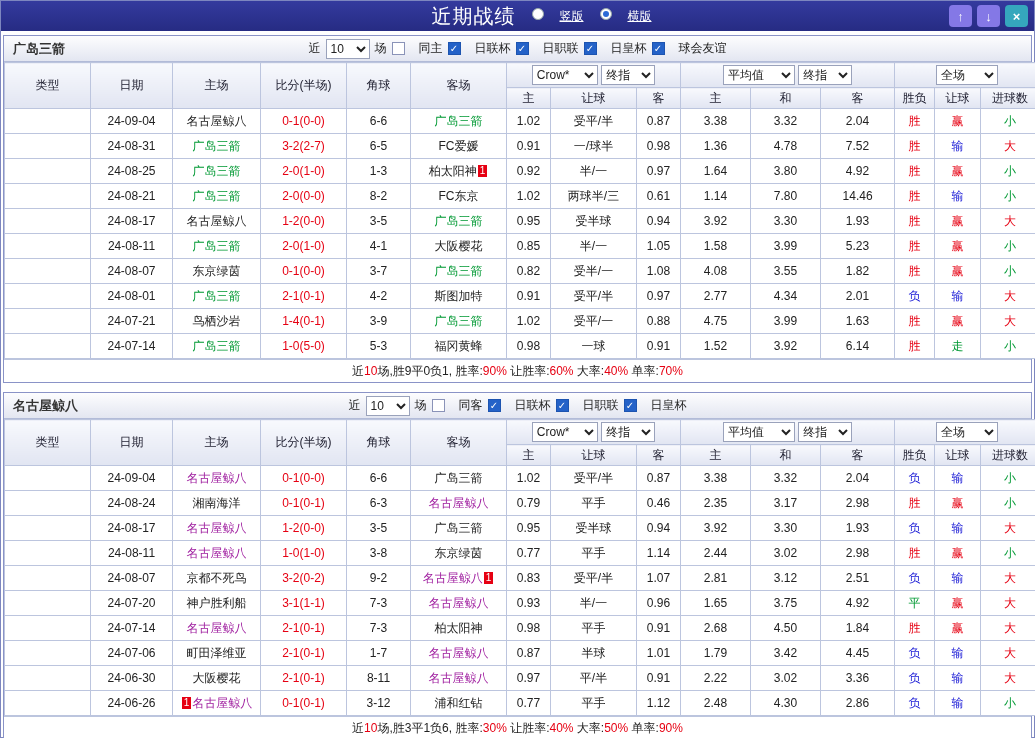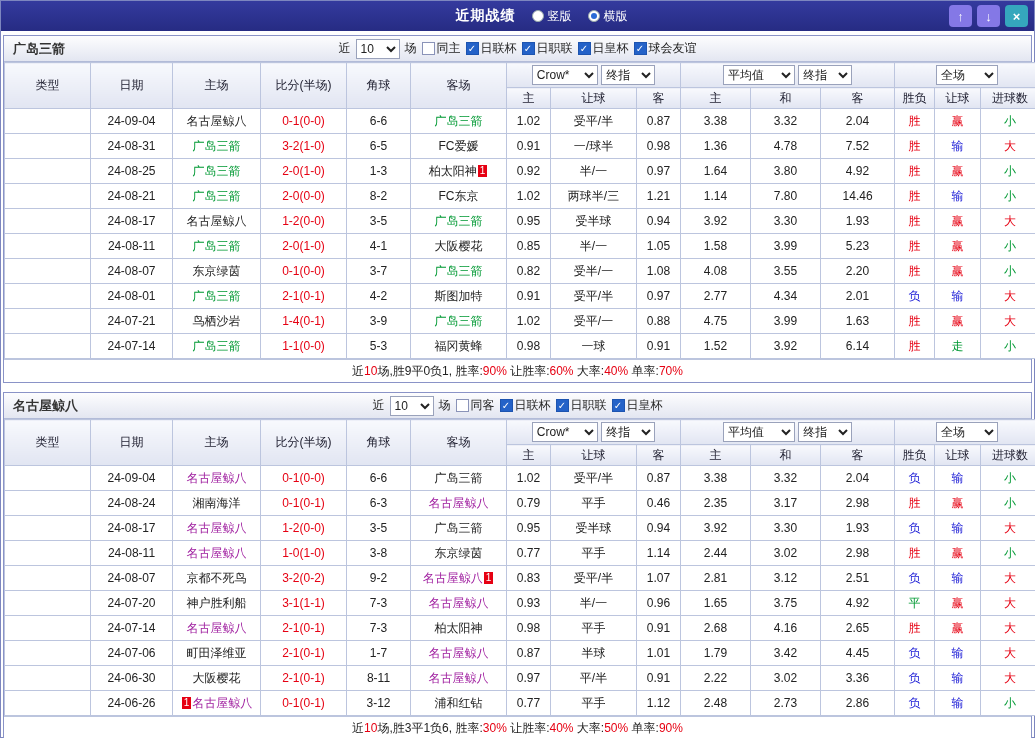--- a/index.html
+++ b/index.html
@@ -7,36 +7,36 @@
   body {
     width:1035px; height:738px; overflow:hidden;
     font-family:"Liberation Sans","DejaVu Sans",sans-serif;
     font-size:12px; color:#222;
   }
   .window { width:1035px; height:738px; border:1px solid #7d86bf; background:#fff; }
 
   
   .topbar { height:30px; background:linear-gradient(#343a9e,#262b83); display:flex; align-items:center; position:relative; }
   .topbar-center { flex:1; display:flex; justify-content:center; align-items:center; gap:16px; color:#fff; }
-  .tb-title { font-weight:bold; font-size:14px; letter-spacing:1px;margin-left:48px; }
-  .radio-opt { display:inline-flex; align-items:center; gap:4px; cursor:pointer; font-size:12px; color:#fff; }
+  .tb-title { font-weight:normal; font-size:20px; letter-spacing:1px;margin-left:48px; }
+  .radio-opt { display:inline-flex; align-items:flex-start; gap:16px; cursor:pointer; font-size:12px; color:#fff;text-decoration:underline; }
   .radio { width:12px; height:12px; border-radius:50%; background:#fff; border:1px solid #9aa; position:relative; display:inline-block; }
   .radio.checked::after { content:""; position:absolute; inset:2px; border-radius:50%; background:#2b6bd6; }
   .topbar-btns { position:absolute; right:6px; top:4px; display:flex; gap:5px; }
   .tb-btn { width:23px; height:22px; border:none; border-radius:4px; color:#fff; font-size:13px; font-weight:bold; line-height:1; cursor:pointer; display:flex; align-items:center; justify-content:center; }
   .tb-btn.purple { background:#8478e6; }
   .tb-btn.teal { background:#35a7bd; }
 
   
   #sections { padding:4px 2px 0; }
   .section { border:1px solid #8a93c7; margin-bottom:9px; background:#fff; }
   .sec-head { height:26px; background:linear-gradient(#fdfdfe,#e3e6f1); border-bottom:1px solid #b2bbd8; display:flex; align-items:center; position:relative; padding:0 9px; }
   .team { font-weight:bold; color:#333; font-size:13px; }
   .filters { position:absolute; left:50%; transform:translateX(-50%); display:flex; align-items:center; gap:5px; white-space:nowrap; color:#222; }
-  .opt { display:inline-flex; align-items:center; gap:2px; cursor:pointer; }
+  .opt { display:inline-flex; align-items:center; gap:14px; cursor:pointer; }
   .chk { width:13px; height:13px; border:1px solid #8a93b8; background:#fff; display:inline-flex; align-items:center; justify-content:center; font-size:10px; color:#fff; line-height:1; }
   .chk.on { background:#2462c8; border-color:#1d54b0; }
   .hsel { font-size:12px; height:20px; border:1px solid #9aa2bb; background:#fff; color:#222; }
 
   
   .grid { width:100%; border-collapse:collapse; table-layout:fixed; }
   .grid th, .grid td { border:1px solid #bcc5de; text-align:center; overflow:hidden; white-space:nowrap; font-weight:normal; }
   .grid thead th { background:linear-gradient(#f8f9fd,#e1e5f2); color:#223; }
   .ghead th { height:25px; }
   .shead th { height:21px; }
@@ -172,21 +172,21 @@
               <td>3.32</td>
               <td>2.04</td>
       <td class="c-red">胜</td>
       <td class="c-red">赢</td>
       <td class="c-green">小</td>
     </tr>
     <tr>
       <td class="type t-green">日职联</td>
       <td>24-08-31</td>
       <td><span class="c-green">广岛三箭</span></td>
-      <td class="c-red">3-2(1-0)</td>
+      <td class="c-red">3-2(2-7)</td>
       <td>6-5</td>
       <td><span class="c-black">FC爱媛</span></td>
       <td>0.91</td>
               <td>一/球半</td>
               <td>0.98</td>
               <td>1.36</td>
               <td>4.78</td>
               <td>7.52</td>
       <td class="c-red">胜</td>
       <td class="c-blue">输</td>
@@ -211,21 +211,21 @@
     </tr>
     <tr>
       <td class="type t-black">日皇杯</td>
       <td>24-08-21</td>
       <td><span class="c-green">广岛三箭</span></td>
       <td class="c-red">2-0(0-0)</td>
       <td>8-2</td>
       <td><span class="c-black">FC东京</span></td>
       <td>1.02</td>
               <td>两球半/三</td>
-              <td>1.21</td>
+              <td>0.61</td>
               <td>1.14</td>
               <td>7.80</td>
               <td>14.46</td>
       <td class="c-red">胜</td>
       <td class="c-blue">输</td>
       <td class="c-green">小</td>
     </tr>
     <tr>
       <td class="type t-green">日职联</td>
       <td>24-08-17</td>
@@ -265,21 +265,21 @@
       <td>24-08-07</td>
       <td><span class="c-black">东京绿茵</span></td>
       <td class="c-red">0-1(0-0)</td>
       <td>3-7</td>
       <td><span class="c-green">广岛三箭</span></td>
       <td>0.82</td>
               <td>受半/一</td>
               <td>1.08</td>
               <td>4.08</td>
               <td>3.55</td>
-              <td>2.20</td>
+              <td>1.82</td>
       <td class="c-red">胜</td>
       <td class="c-red">赢</td>
       <td class="c-green">小</td>
     </tr>
     <tr>
       <td class="type t-teal">球会友谊</td>
       <td>24-08-01</td>
       <td><span class="c-green">广岛三箭</span></td>
       <td class="c-red">2-1(0-1)</td>
       <td>4-2</td>
@@ -308,21 +308,21 @@
               <td>3.99</td>
               <td>1.63</td>
       <td class="c-red">胜</td>
       <td class="c-red">赢</td>
       <td class="c-red">大</td>
     </tr>
     <tr>
       <td class="type t-green">日职联</td>
       <td>24-07-14</td>
       <td><span class="c-green">广岛三箭</span></td>
-      <td class="c-red">1-1(0-0)</td>
+      <td class="c-red">1-0(5-0)</td>
       <td>5-3</td>
       <td><span class="c-black">福冈黄蜂</span></td>
       <td>0.98</td>
               <td>一球</td>
               <td>0.91</td>
               <td>1.52</td>
               <td>3.92</td>
               <td>6.14</td>
       <td class="c-red">胜</td>
       <td class="c-green">走</td>
@@ -517,22 +517,22 @@
       <td class="type t-green">日职联</td>
       <td>24-07-14</td>
       <td><span class="c-purple">名古屋鲸八</span></td>
       <td class="c-red">2-1(0-1)</td>
       <td>7-3</td>
       <td><span class="c-black">柏太阳神</span></td>
       <td>0.98</td>
               <td>平手</td>
               <td>0.91</td>
               <td>2.68</td>
-              <td>4.16</td>
-              <td>2.65</td>
+              <td>4.50</td>
+              <td>1.84</td>
       <td class="c-red">胜</td>
       <td class="c-red">赢</td>
       <td class="c-red">大</td>
     </tr>
     <tr>
       <td class="type t-green">日职联</td>
       <td>24-07-06</td>
       <td><span class="c-black">町田泽维亚</span></td>
       <td class="c-red">2-1(0-1)</td>
       <td>1-7</td>
@@ -568,21 +568,21 @@
       <td class="type t-green">日职联</td>
       <td>24-06-26</td>
       <td><span class="card">1</span><span class="c-purple">名古屋鲸八</span></td>
       <td class="c-red">0-1(0-1)</td>
       <td>3-12</td>
       <td><span class="c-black">浦和红钻</span></td>
       <td>0.77</td>
               <td>平手</td>
               <td>1.12</td>
               <td>2.48</td>
-              <td>2.73</td>
+              <td>4.30</td>
               <td>2.86</td>
       <td class="c-blue">负</td>
       <td class="c-blue">输</td>
       <td class="c-green">小</td>
     </tr>
           </tbody>
     </table>
     <div class="sec-foot">
           <span class="c-black">近</span>
           <span class="c-red">10</span>

